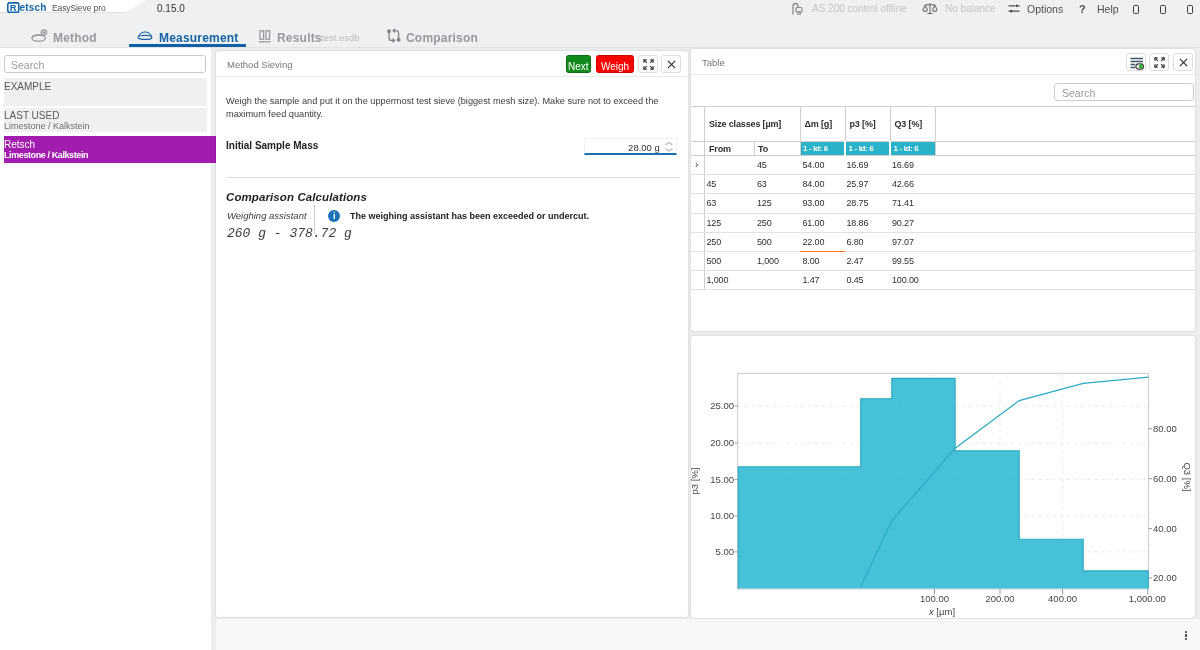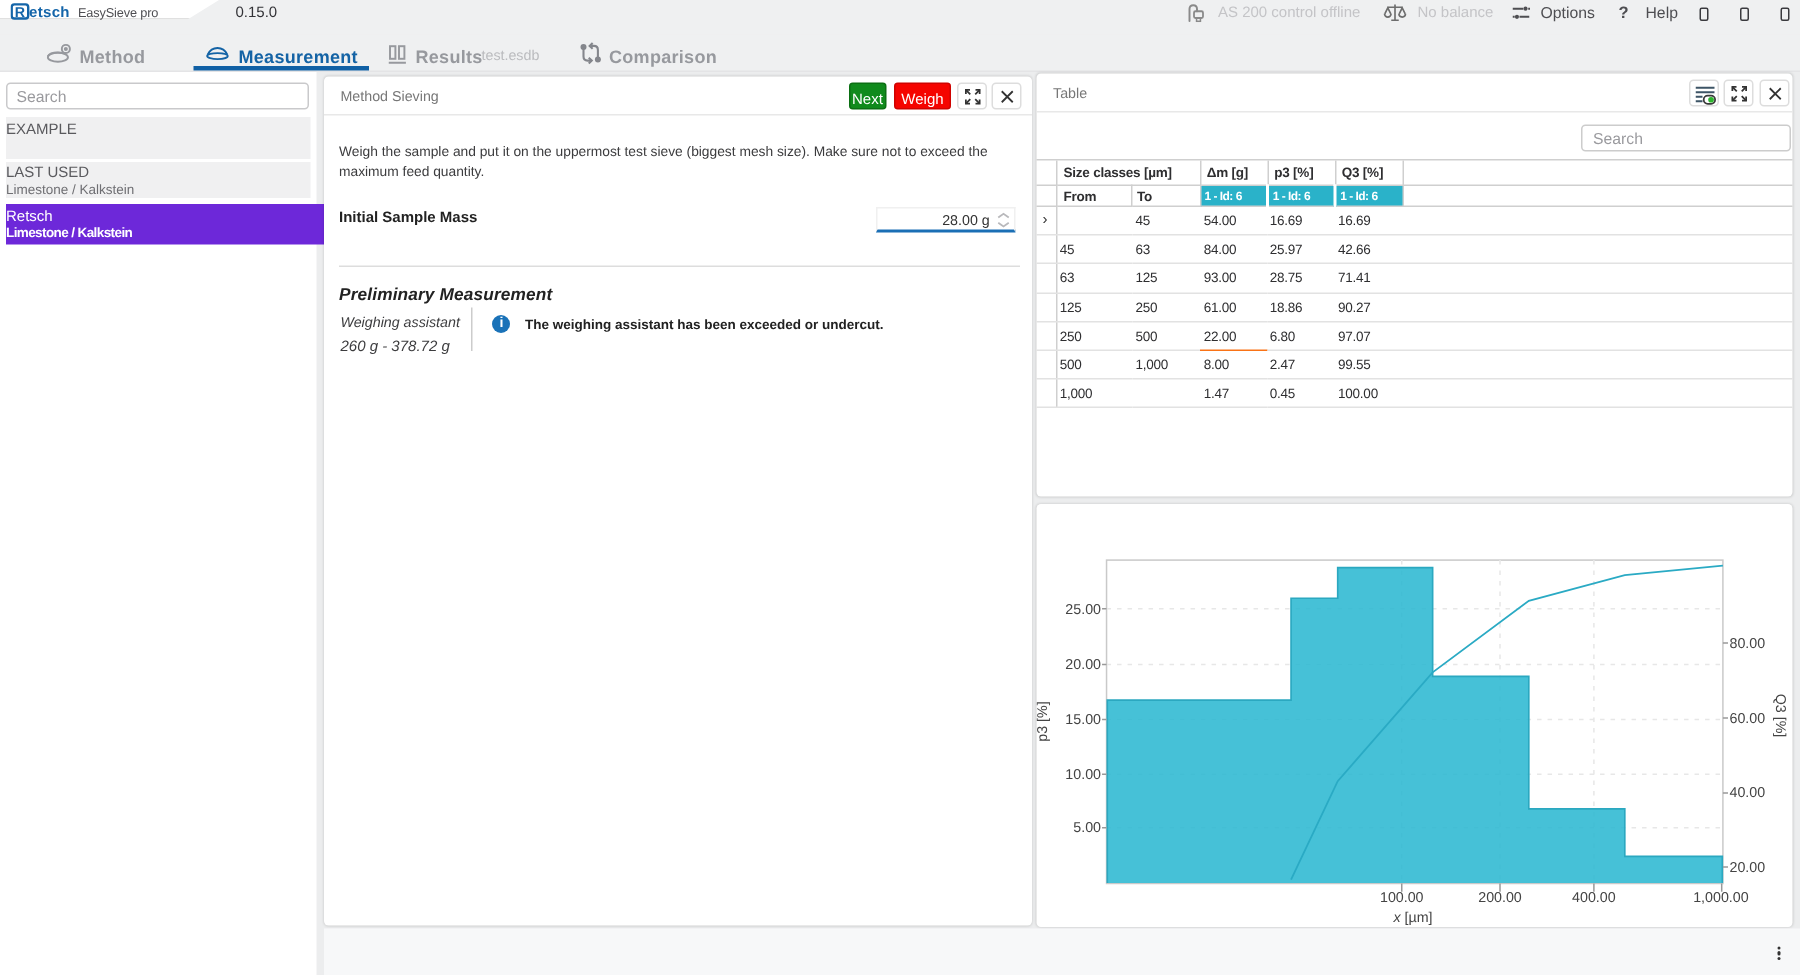--- a/index.html
+++ b/index.html
@@ -114,21 +114,21 @@
 <div class="abs" style="left:4px;top:55px;width:202px;height:18px;border:1px solid #c9c9cb;border-radius:3px;background:#fff;">
   <span style="position:absolute;left:6px;top:3px;font-size:10.5px;color:#9a9a9e;">Search</span>
 </div>
 <div class="abs" style="left:3.5px;top:78px;width:203.5px;height:27.5px;background:#f0f0f1;">
   <span style="position:absolute;left:0.5px;top:3px;font-size:10px;color:#5a5a5e;">EXAMPLE</span>
 </div>
 <div class="abs" style="left:3.5px;top:107.5px;width:203.5px;height:24.5px;background:#f0f0f1;">
   <span style="position:absolute;left:0.5px;top:2px;font-size:10px;color:#5a5a5e;">LAST USED</span>
   <span style="position:absolute;left:0.5px;top:13px;font-size:9px;color:#6f6f73;">Limestone / Kalkstein</span>
 </div>
-<div class="abs" style="left:3.5px;top:135.5px;width:245px;height:27px;background:#6d28d9;">
+<div class="abs" style="left:3.5px;top:135.5px;width:245px;height:27px;background:#a21caf;">
   <span style="position:absolute;left:0.5px;top:3px;font-size:10px;color:#fff;">Retsch</span>
   <span style="position:absolute;left:0.5px;top:14px;font-size:9px;letter-spacing:-0.4px;color:#fff;font-weight:bold;">Limestone / Kalkstein</span>
 </div>
 
 <div class="abs panel" style="left:216px;top:51px;width:472px;height:566px;">
   <div class="phead">
     <span class="ptitle">Method Sieving</span>
     <div class="abs" style="left:350px;top:4px;width:24.5px;height:17.5px;background:#108a1c;border:1px solid #0b6f13;border-radius:2.5px;text-align:center;">
       <span style="font-size:10px;color:#fff;line-height:15.5px;">Next</span>
     </div>
@@ -156,23 +156,23 @@
   <div class="abs" style="left:367.8px;top:87.4px;width:93px;height:17px;border:1px solid #f0f0f0;border-bottom:2px solid #1a6fb5;background:#fff;">
     <span style="position:absolute;right:16px;top:3px;font-size:9.5px;color:#333;">28.00 g</span>
     <svg style="position:absolute;right:2px;top:2px;" width="10" height="12" viewBox="0 0 10 12">
       <g stroke="#b9b9bc" stroke-width="1.2" fill="none">
           <path d="M1.5 4 L5 1.5 L8.5 4"></path>
           <path d="M1.5 7.5 L5 10 L8.5 7.5"></path>
         </g>
     </svg>
   </div>
   <div class="abs" style="left:10px;top:125.5px;width:454px;height:1px;background:#ddd;"></div>
-  <div class="abs" style="left:10px;top:140px;font-size:11.5px;color:#222;font-weight:bold;font-style:italic;letter-spacing:0.1px;">Preliminary Measurement</div>
+  <div class="abs" style="left:10px;top:140px;font-size:11.5px;color:#222;font-weight:bold;font-style:italic;letter-spacing:0.1px;">Comparison Calculations</div>
   <div class="abs" style="left:11px;top:158.5px;font-size:9.5px;color:#3c3c3e;font-style:italic;">Weighing assistant</div>
-  <div class="abs" style="left:11px;top:174.5px;font-size:10px;color:#3c3c3e;font-style:italic;">260 g - 378.72 g</div>
+  <div class="abs" style="left:11px;top:174.5px;font-size:13px;color:#3c3c3e;font-style:italic;font-family:Liberation Mono, monospace;">260 g - 378.72 g</div>
   <div class="abs" style="left:98px;top:154px;width:1px;height:29px;background:#ccc;"></div>
   <div class="abs" style="left:112px;top:158.5px;width:12px;height:12px;border-radius:50%;background:#1a72b8;">
     <span style="position:absolute;left:5px;top:0.5px;font-size:9.5px;color:#fff;font-weight:bold;">i</span>
   </div>
   <div class="abs" style="left:134px;top:159.5px;font-size:9px;color:#222;font-weight:bold;">The weighing assistant has been exceeded or undercut.</div>
 </div>
 
 <div class="abs panel" style="left:691px;top:49px;width:504px;height:282px;">
   <div class="phead">
     <span class="ptitle">Table</span>
@@ -210,21 +210,21 @@
       <colgroup>
           <col style="width:13px">
           <col style="width:50.5px">
           <col style="width:45.5px">
           <col style="width:45px">
           <col style="width:45px">
           <col style="width:45.5px">
           <col style="width:259.5px">
         </colgroup>
       <tbody>
-          <tr style="height:17px;">
+          <tr style="height:35px;">
         <td style="border-right:1px solid #cfcfcf;border-bottom:1px solid #cfcfcf;"></td>
         <td colspan="2" style="border-right:1px solid #cfcfcf;border-bottom:1px solid #cfcfcf;font-weight:bold;padding-left:4.5px;white-space:nowrap;">Size classes [µm]</td>
         <td style="border-right:1px solid #cfcfcf;border-bottom:1px solid #cfcfcf;font-weight:bold;padding-left:4px;white-space:nowrap;">Δm [g]</td>
         <td style="border-right:1px solid #cfcfcf;border-bottom:1px solid #cfcfcf;font-weight:bold;padding-left:4px;white-space:nowrap;">p3 [%]</td>
         <td style="border-right:1px solid #cfcfcf;border-bottom:1px solid #cfcfcf;font-weight:bold;padding-left:4px;white-space:nowrap;">Q3 [%]</td>
         <td style="border-bottom:1px solid #cfcfcf;"></td>
       </tr>
       <tr style="height:14px;">
         <td style="border-right:1px solid #cfcfcf;border-bottom:1px solid #cfcfcf;"></td>
         <td style="border-right:1px solid #cfcfcf;border-bottom:1px solid #cfcfcf;font-weight:bold;padding-left:4.5px;">From</td>

